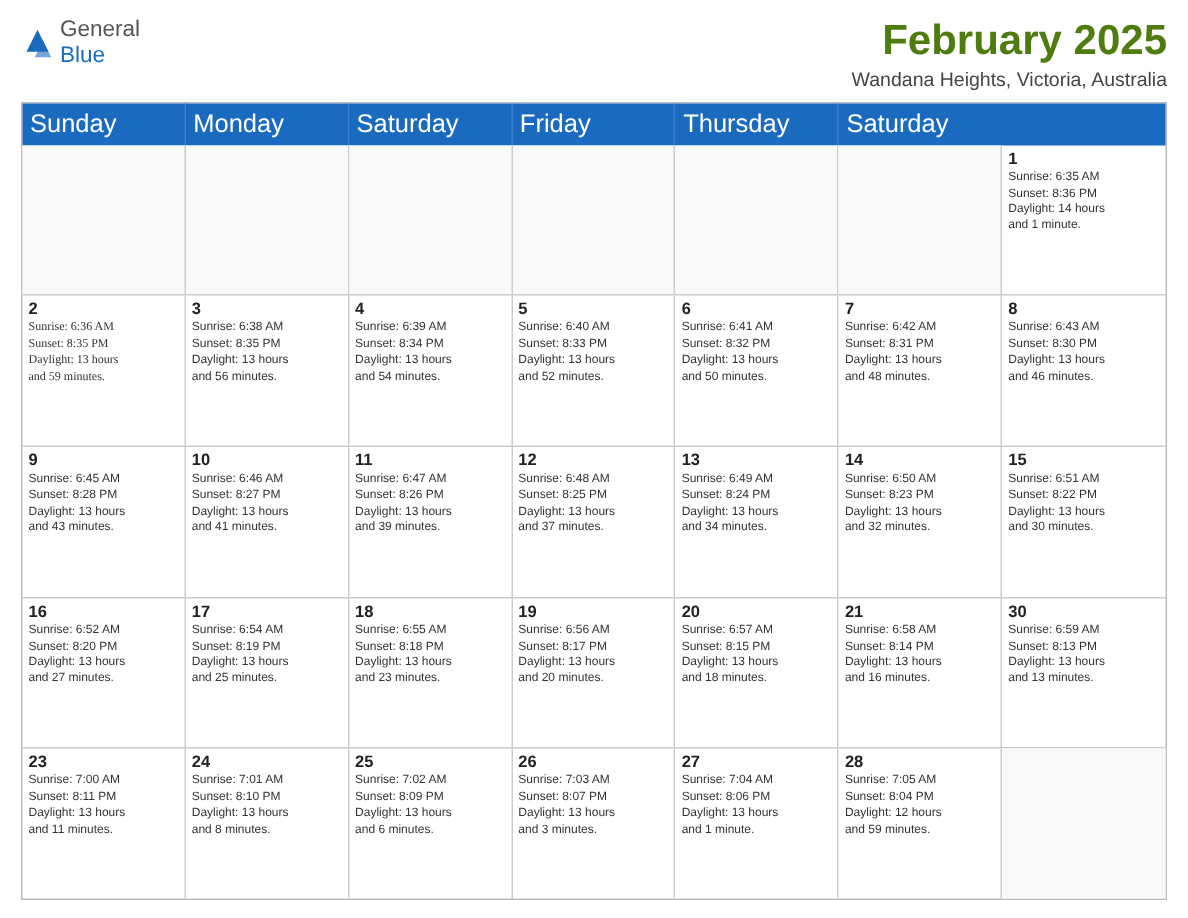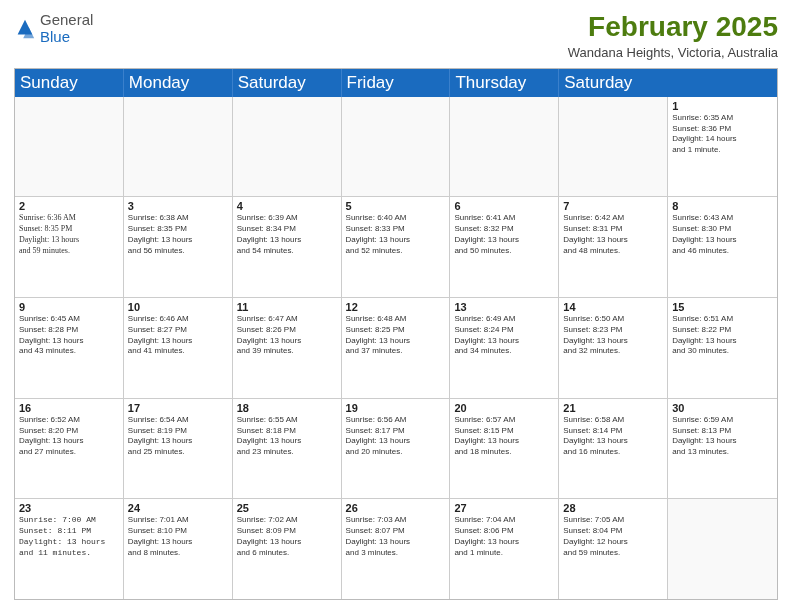--- a/index.html
+++ b/index.html
@@ -302,21 +302,21 @@
             <span class="day-num">30</span>
             <div class="cell-info" style="white-space: pre-line;">Sunrise: 6:59 AM
 Sunset: 8:13 PM
 Daylight: 13 hours
 and 13 minutes.</div>
           </div>
         </div>
         <div class="cal-row">
           <div class="cal-cell">
             <span class="day-num">23</span>
-            <div class="cell-info" style="white-space: pre-line; font-family: Liberation Mono, monospace;">Sunrise: 7:00 AM
+            <div class="cell-info" style="white-space: pre-line;">Sunrise: 7:00 AM
 Sunset: 8:11 PM
 Daylight: 13 hours
 and 11 minutes.</div>
           </div>
           <div class="cal-cell">
             <span class="day-num">24</span>
             <div class="cell-info" style="white-space: pre-line;">Sunrise: 7:01 AM
 Sunset: 8:10 PM
 Daylight: 13 hours
 and 8 minutes.</div>

